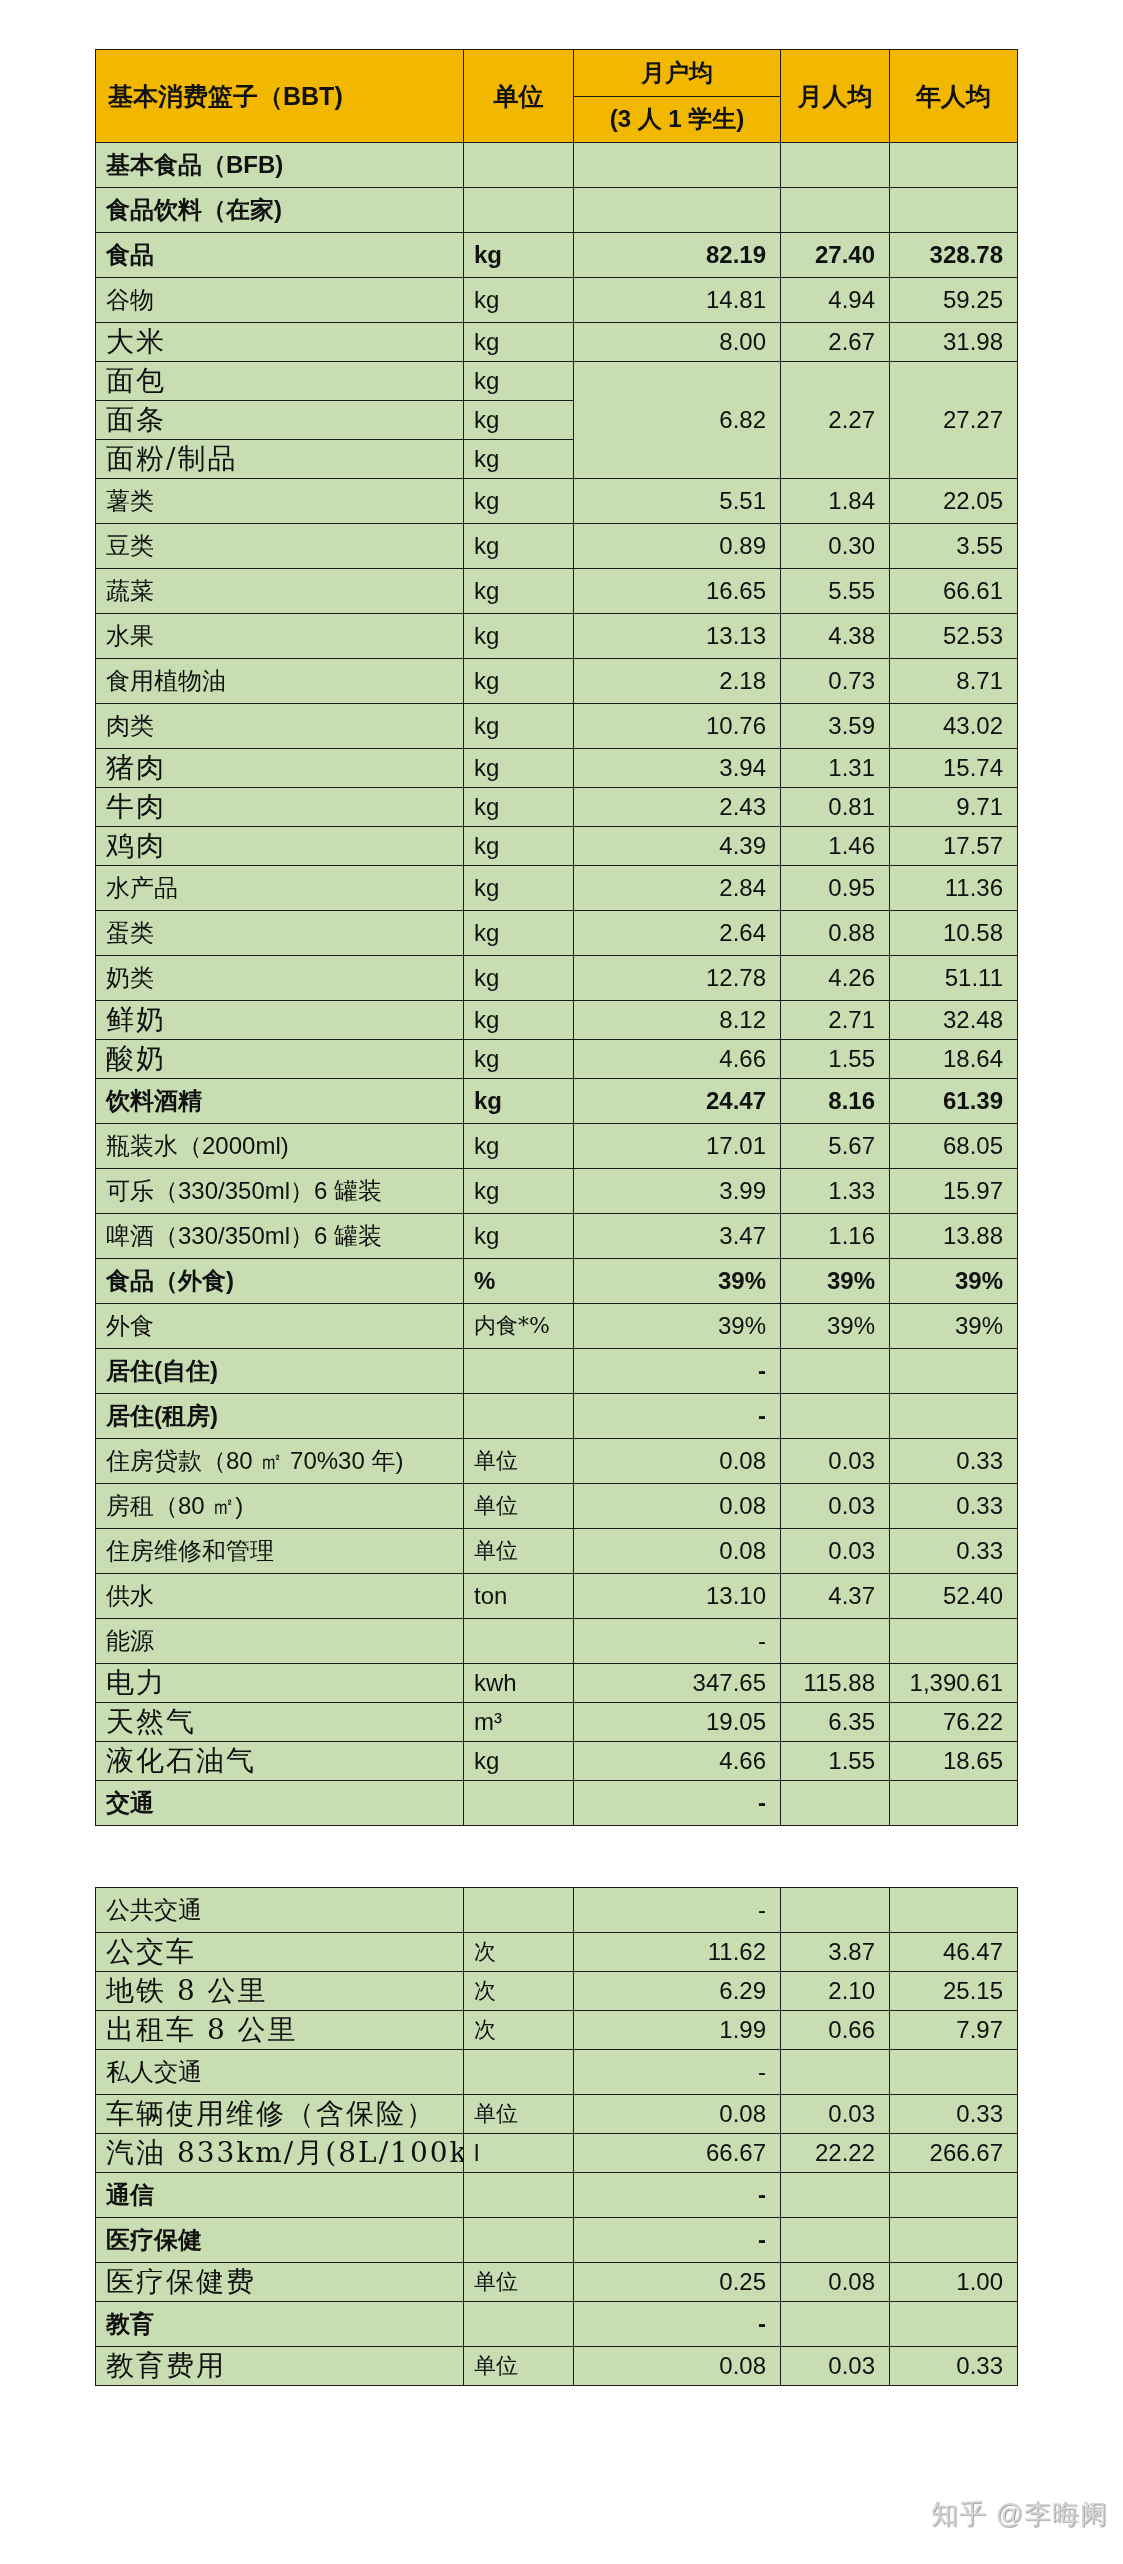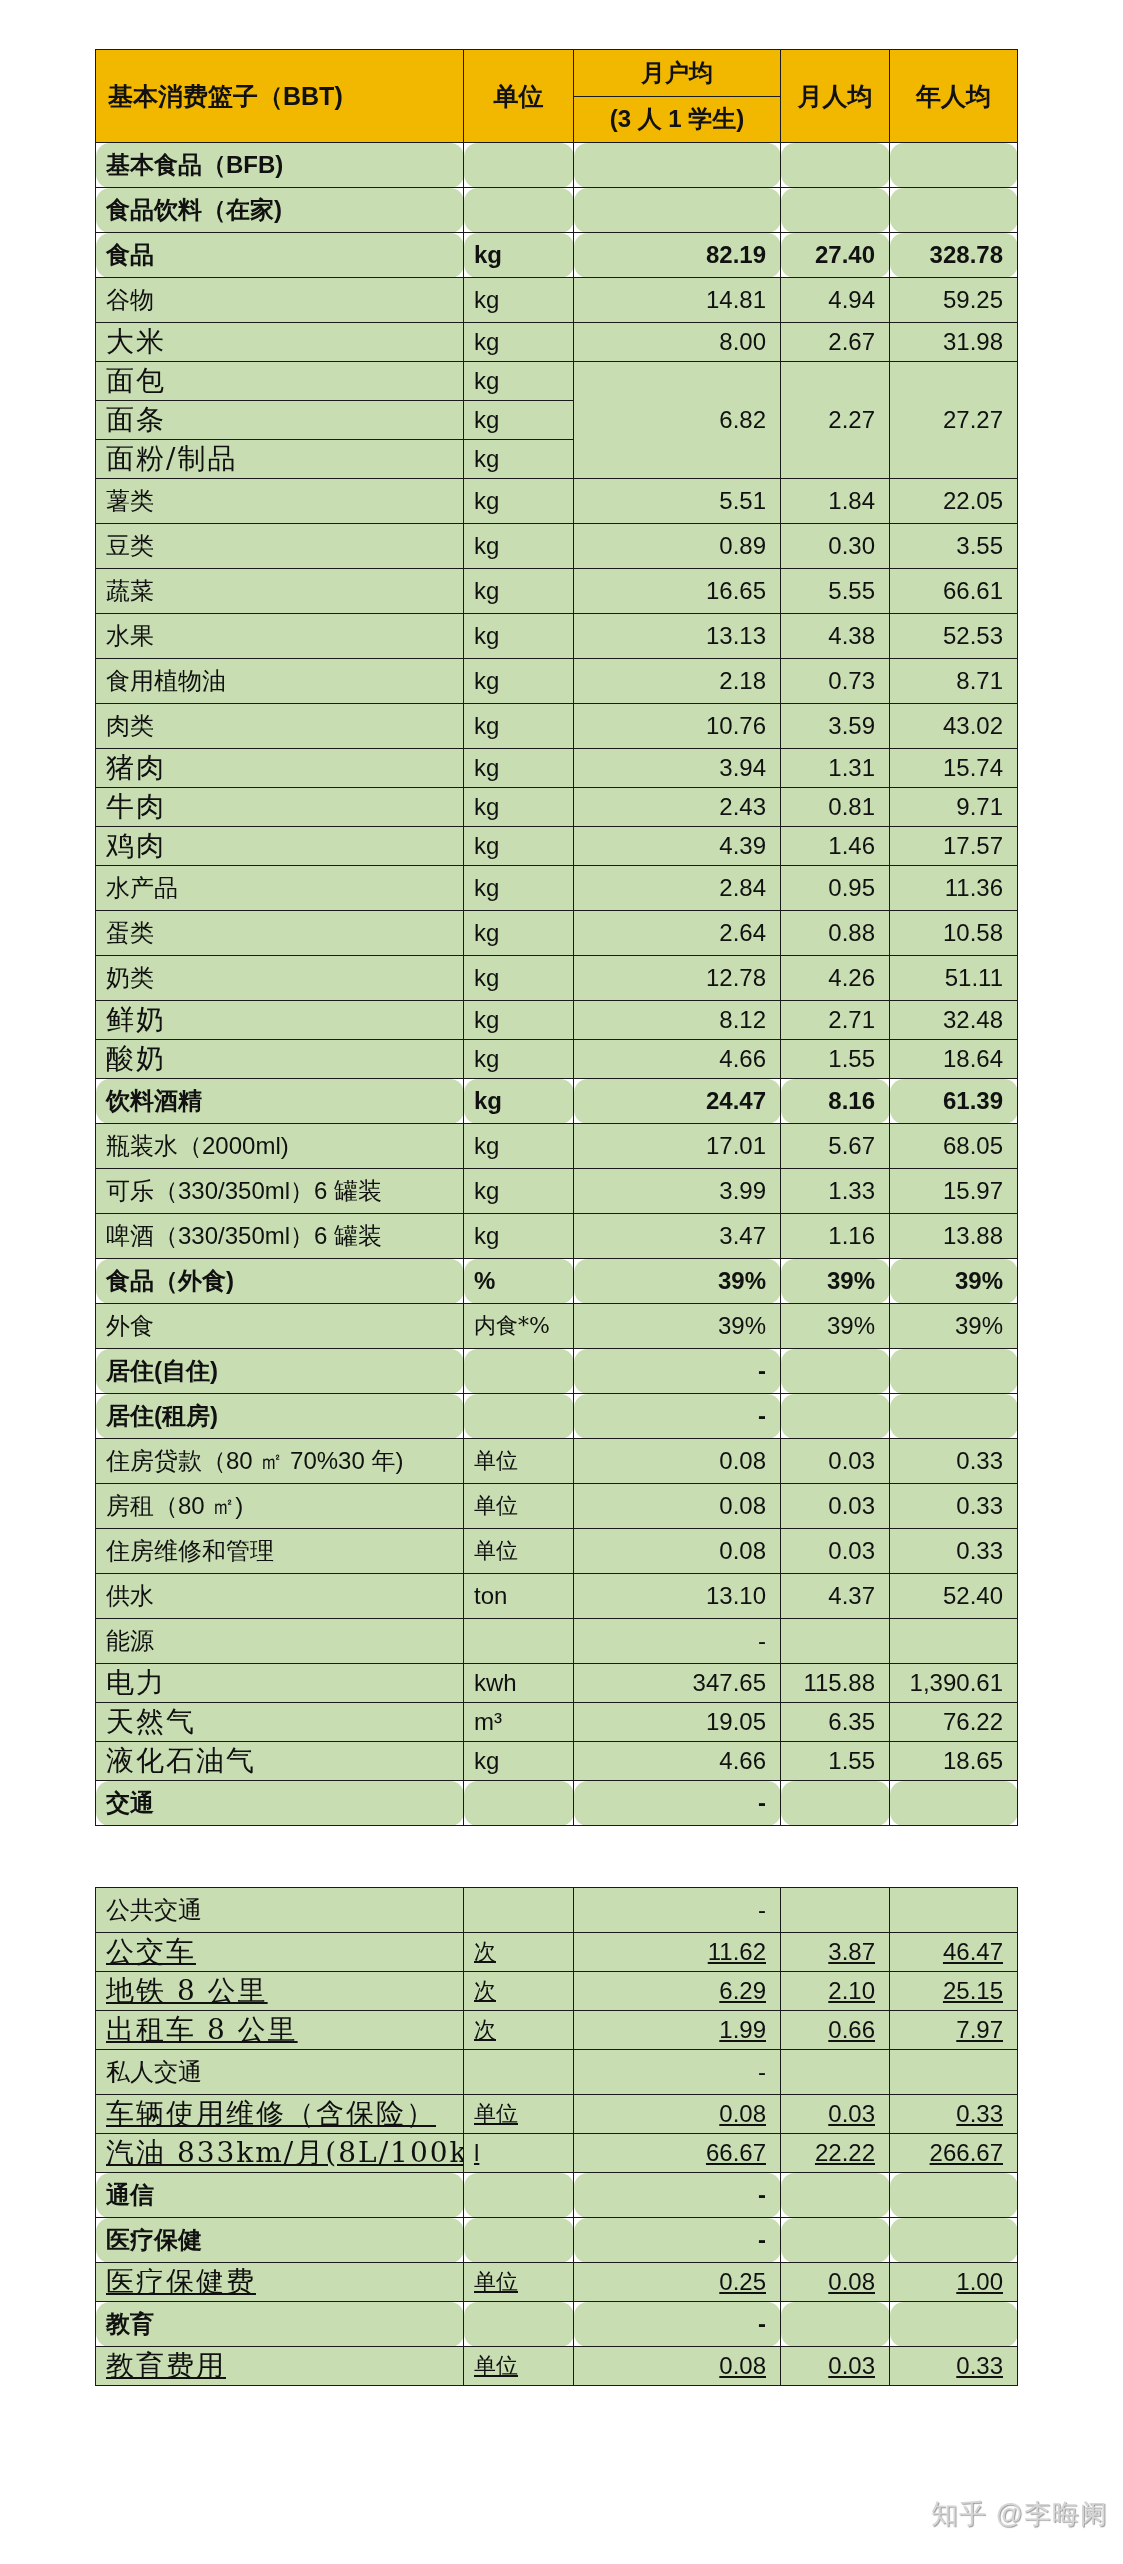--- a/index.html
+++ b/index.html
@@ -10,24 +10,24 @@
   .tbl col.c0 { width:368px; }
   .tbl col.c1 { width:110px; }
   .tbl col.c2 { width:207px; }
   .tbl col.c3 { width:109px; }
   .tbl col.c4 { width:128px; }
   .hdr th { background:#f2b800; font-weight:bold; font-size:25px; text-align:center; }
   .hdr th.first { text-align:left; padding-left:12px; }
   .hdr th.sub { font-size:24px; height:45px; }
   tr.T td { height:44px; }
   tr.S td { height:36px; }
-  tr.S2 td { height:35px;text-decoration:underline; }
+  tr.S2 td { height:35px; }
   td { background:#c8deb2; font-size:24px; }
   td.name { text-align:left; }
-  tr.bold td { font-weight:bold;border-radius:14px; }
+  tr.bold td { font-weight:bold; }
   tr.S td.name, tr.S2 td.name { font-family:"DejaVu Serif","Liberation Serif",serif; font-size:28px; letter-spacing:2px;margin-top:38px; }
   td.unit { text-align:left; }
   td.num { text-align:right; padding-right:14px; }
   td.serifunit { font-family:"DejaVu Serif","Liberation Serif",serif; font-size:22px; }
   .watermark { position:absolute; left:931px; top:2496px; font-size:27px; color:#d6d6d6;
                text-shadow:1px 1px 1px #9a9a9a; letter-spacing:1px; }
 </style>
 </head>
 <body>
 

